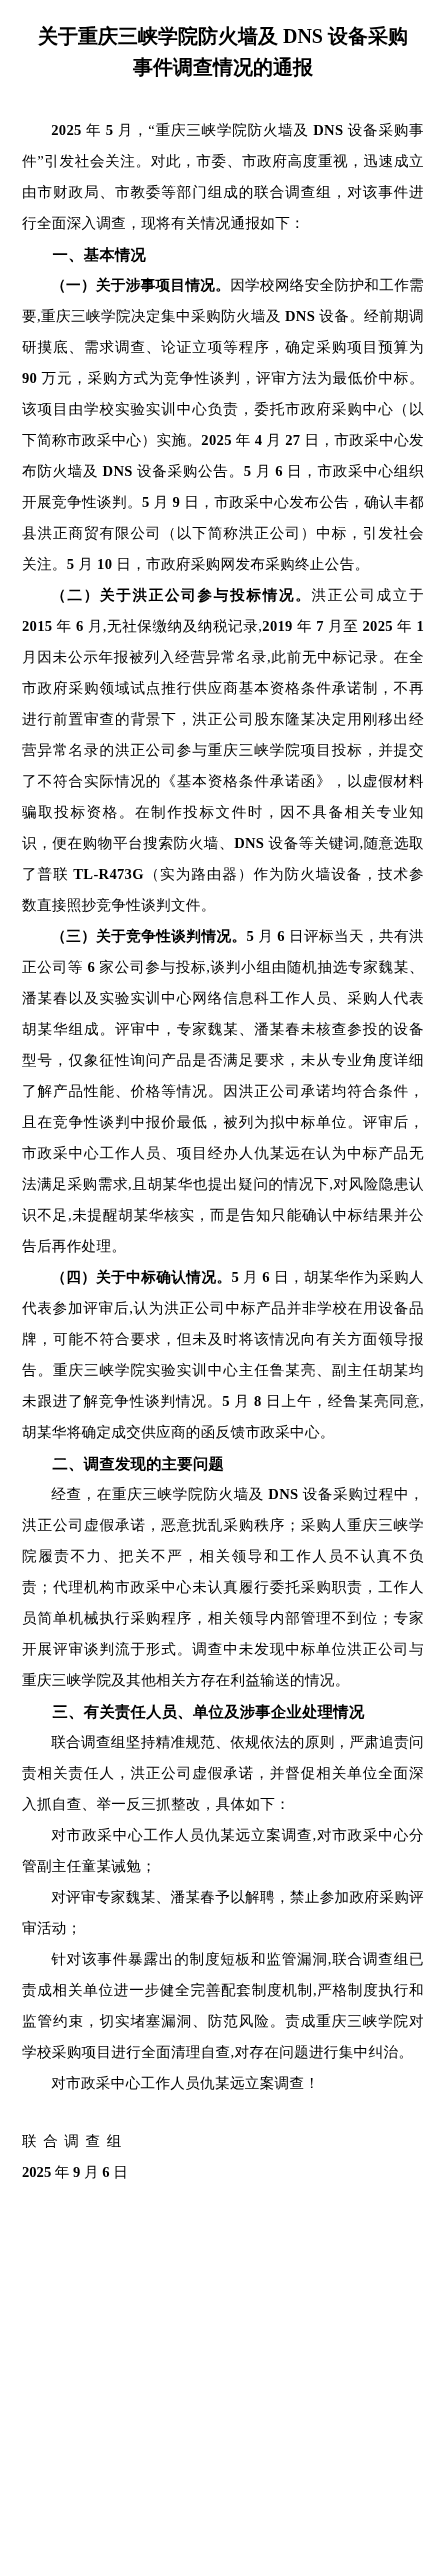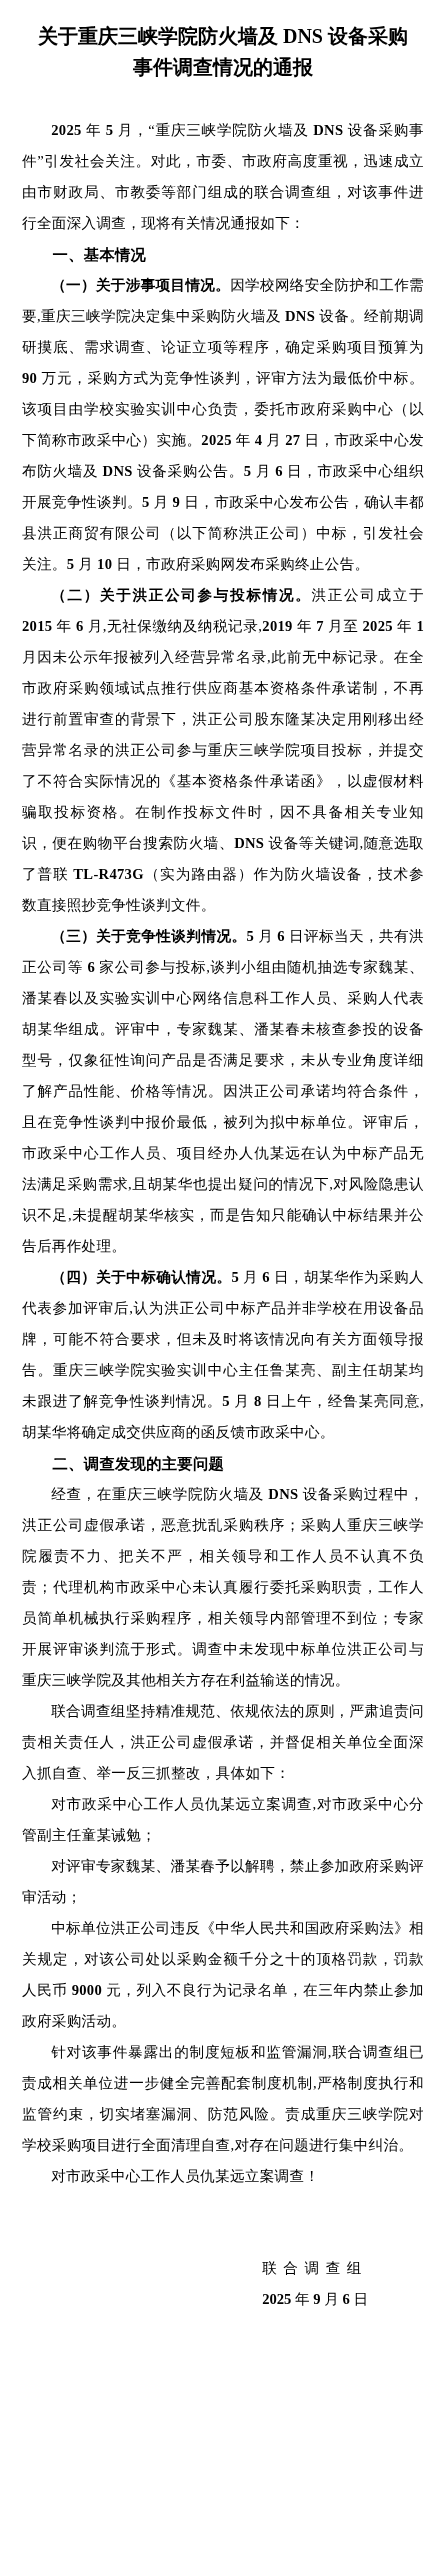--- a/index.html
+++ b/index.html
@@ -48,22 +48,22 @@
     letter-spacing: 0.3px;
   }
   .lead {
     font-weight: bold;
   }
   b.lat {
     font-weight: 700;
     font-family: "Liberation Serif", "DejaVu Serif", serif;
   }
   .sign-block {
-    margin-top: 61px;
-    text-align: right;
+    margin-top: 27px;
+    text-align: left;
     padding-right: 56px;
     font-size: 14.6px;
     line-height: 31px;
   }
   .signature {
     letter-spacing: 0.45em;
   }
   .sign-date b, .sign-date { font-weight: bold; }
   .sign-date {
     font-weight: normal;
@@ -80,24 +80,24 @@
 
   <div class="doc-body">
       <p class="para"><b class="lat">2025</b> 年 <b class="lat">5</b> 月，“重庆三峡学院防火墙及 <b class="lat">DNS</b> 设备采购事件”引发社会关注。对此，市委、市政府高度重视，迅速成立由市财政局、市教委等部门组成的联合调查组，对该事件进行全面深入调查，现将有关情况通报如下：</p>
       <h2 class="heading">一、基本情况</h2>
       <p class="para"><span class="lead">（一）关于涉事项目情况。</span>因学校网络安全防护和工作需要,重庆三峡学院决定集中采购防火墙及 <b class="lat">DNS</b> 设备。经前期调研摸底、需求调查、论证立项等程序，确定采购项目预算为 <b class="lat">90</b> 万元，采购方式为竞争性谈判，评审方法为最低价中标。该项目由学校实验实训中心负责，委托市政府采购中心（以下简称市政采中心）实施。<b class="lat">2025</b> 年 <b class="lat">4</b> 月 <b class="lat">27</b> 日，市政采中心发布防火墙及 <b class="lat">DNS</b> 设备采购公告。<b class="lat">5</b> 月 <b class="lat">6</b> 日，市政采中心组织开展竞争性谈判。<b class="lat">5</b> 月 <b class="lat">9</b> 日，市政采中心发布公告，确认丰都县洪正商贸有限公司（以下简称洪正公司）中标，引发社会关注。<b class="lat">5</b> 月 <b class="lat">10</b> 日，市政府采购网发布采购终止公告。</p>
       <p class="para"><span class="lead">（二）关于洪正公司参与投标情况。</span>洪正公司成立于 <b class="lat">2015</b> 年 <b class="lat">6</b> 月,无社保缴纳及纳税记录,<b class="lat">2019</b> 年 <b class="lat">7</b> 月至 <b class="lat">2025</b> 年 <b class="lat">1</b> 月因未公示年报被列入经营异常名录,此前无中标记录。在全市政府采购领域试点推行供应商基本资格条件承诺制，不再进行前置审查的背景下，洪正公司股东隆某决定用刚移出经营异常名录的洪正公司参与重庆三峡学院项目投标，并提交了不符合实际情况的《基本资格条件承诺函》，以虚假材料骗取投标资格。在制作投标文件时，因不具备相关专业知识，便在购物平台搜索防火墙、<b class="lat">DNS</b> 设备等关键词,随意选取了普联 <b class="lat">TL-R473G</b>（实为路由器）作为防火墙设备，技术参数直接照抄竞争性谈判文件。</p>
       <p class="para"><span class="lead">（三）关于竞争性谈判情况。</span><b class="lat">5</b> 月 <b class="lat">6</b> 日评标当天，共有洪正公司等 <b class="lat">6</b> 家公司参与投标,谈判小组由随机抽选专家魏某、潘某春以及实验实训中心网络信息科工作人员、采购人代表胡某华组成。评审中，专家魏某、潘某春未核查参投的设备型号，仅象征性询问产品是否满足要求，未从专业角度详细了解产品性能、价格等情况。因洪正公司承诺均符合条件，且在竞争性谈判中报价最低，被列为拟中标单位。评审后，市政采中心工作人员、项目经办人仇某远在认为中标产品无法满足采购需求,且胡某华也提出疑问的情况下,对风险隐患认识不足,未提醒胡某华核实，而是告知只能确认中标结果并公告后再作处理。</p>
       <p class="para"><span class="lead">（四）关于中标确认情况。</span><b class="lat">5</b> 月 <b class="lat">6</b> 日，胡某华作为采购人代表参加评审后,认为洪正公司中标产品并非学校在用设备品牌，可能不符合要求，但未及时将该情况向有关方面领导报告。重庆三峡学院实验实训中心主任鲁某亮、副主任胡某均未跟进了解竞争性谈判情况。<b class="lat">5</b> 月 <b class="lat">8</b> 日上午，经鲁某亮同意,胡某华将确定成交供应商的函反馈市政采中心。</p>
       <h2 class="heading">二、调查发现的主要问题</h2>
       <p class="para">经查，在重庆三峡学院防火墙及 <b class="lat">DNS</b> 设备采购过程中，洪正公司虚假承诺，恶意扰乱采购秩序；采购人重庆三峡学院履责不力、把关不严，相关领导和工作人员不认真不负责；代理机构市政采中心未认真履行委托采购职责，工作人员简单机械执行采购程序，相关领导内部管理不到位；专家开展评审谈判流于形式。调查中未发现中标单位洪正公司与重庆三峡学院及其他相关方存在利益输送的情况。</p>
+      <h2 class="heading">三、有关责任人员、单位及涉事企业处理情况</h2>
       <p class="para">联合调查组坚持精准规范、依规依法的原则，严肃追责问责相关责任人，洪正公司虚假承诺，并督促相关单位全面深入抓自查、举一反三抓整改，具体如下：</p>
       <p class="para">对市政采中心工作人员仇某远立案调查,对市政采中心分管副主任童某诫勉；</p>
       <p class="para">对评审专家魏某、潘某春予以解聘，禁止参加政府采购评审活动；</p>
-      <p class="para">中标单位洪正公司违反《中华人民共和国政府采购法》相关规定，对该公司处以采购金额千分之十的顶格罚款，罚款人民币 <b class="lat">9000</b> 元，列入不良行为记录名单，在三年内禁止参加政府采购活动。</p>
       <p class="para">针对该事件暴露出的制度短板和监管漏洞,联合调查组已责成相关单位进一步健全完善配套制度机制,严格制度执行和监管约束，切实堵塞漏洞、防范风险。责成重庆三峡学院对学校采购项目进行全面清理自查,对存在问题进行集中纠治。</p>
       <p class="para">对市政采中心工作人员仇某远立案调查！</p>
     </div>
 
   <div class="sign-block">
     <div class="signature">联合调查组</div>
     <div class="sign-date"><b class="lat">2025</b> 年 <b class="lat">9</b> 月 <b class="lat">6</b> 日</div>
   </div>
 </div>
 

